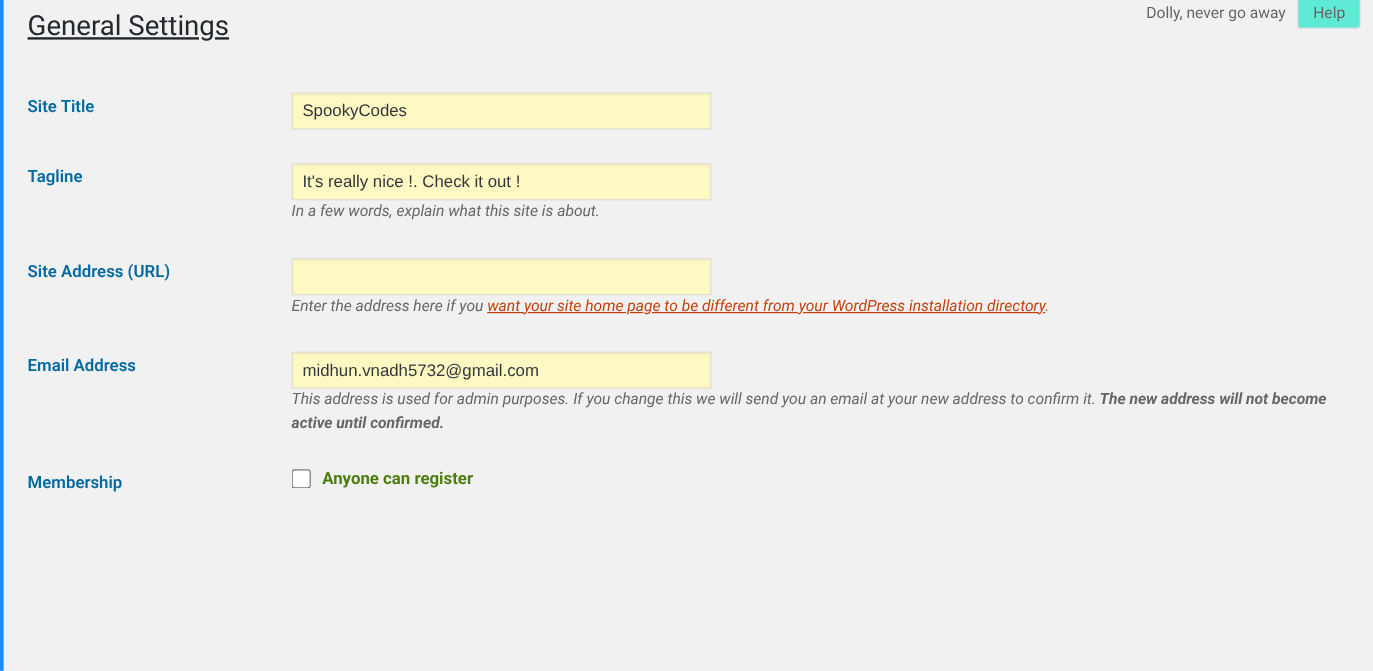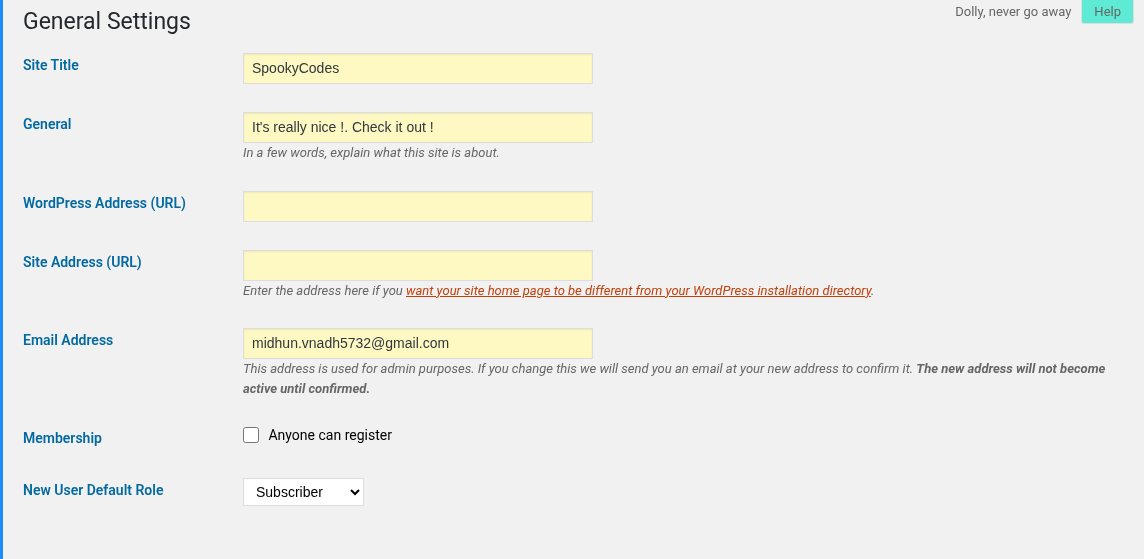--- a/index.html
+++ b/index.html
@@ -33,21 +33,22 @@
       font-size: 13px;
       color: #666;
       border-radius: 0 0 3px 3px;
       cursor: pointer;
     }
     .wrap { padding: 8px 20px 0 20px; }
     h1 {
       font-size: 23px;
       font-weight: 400;
       color: #23282d;
-      margin-bottom: 4px;
+      margin-bottom: 28px;
+      text-decoration: underline;
     }
     table.form-table { width: 100%; border-collapse: collapse; }
     .form-table th {
       text-align: left;
       font-weight: 600;
       font-size: 14px;
       color: #0369a1;
       width: 220px;
       padding: 18px 10px 18px 0;
       vertical-align: top;
@@ -81,21 +82,21 @@
     }
     p.description strong { font-weight: 700; }
     input[type="checkbox"] {
       width: 16px;
       height: 16px;
       border: 1px solid #b4b9be;
       background: #fff;
       margin-right: 6px;
       vertical-align: middle;
     }
-    .cb-label { font-size: 14px; color: #000000; vertical-align: middle; }
+    .cb-label { font-size: 14px; color: #4d7c0f; vertical-align: middle; font-weight: bold; }
     select {
       font-size: 14px;
       padding: 2px 24px 2px 8px;
       border: 1px solid #ddd;
       background: #fff;
       height: 28px;
       min-width: 110px;
     }
   </style>
 </head>
@@ -112,33 +113,27 @@
   <table class="form-table">
     <tbody>
         <tr>
       <th>Site Title</th>
       <td>
         <input type="text" class="regular-text" value="SpookyCodes" style="">
       </td>
     </tr>
 
     <tr>
-      <th>General</th>
+      <th>Tagline</th>
       <td>
         <input type="text" class="regular-text" value="It's really nice !. Check it out !" style="">
         <p class="description">In a few words, explain what this site is about.</p>
       </td>
     </tr>
 
-    <tr>
-      <th>WordPress Address (URL)</th>
-      <td>
-        <input type="text" class="regular-text" value="" style="">
-      </td>
-    </tr>
 
     <tr>
       <th>Site Address (URL)</th>
       <td>
         <input type="text" class="regular-text" value="" style="">
         <p class="description">
           <span>Enter the address here if you </span><a href="#">want your site home page to be different from your WordPress installation directory</a><span>.</span>
         </p>
       </td>
     </tr>
@@ -156,23 +151,15 @@
     <tr>
       <th>Membership</th>
       <td>
         <label>
           <input type="checkbox" style="">
           <span class="cb-label">Anyone can register</span>
         </label>
       </td>
     </tr>
 
-    <tr>
-      <th>New User Default Role</th>
-      <td>
-        <select>
-          <option>Subscriber</option>
-        </select>
-      </td>
-    </tr>
   </tbody>
     </table>
 </div>
 
 </body></html>

